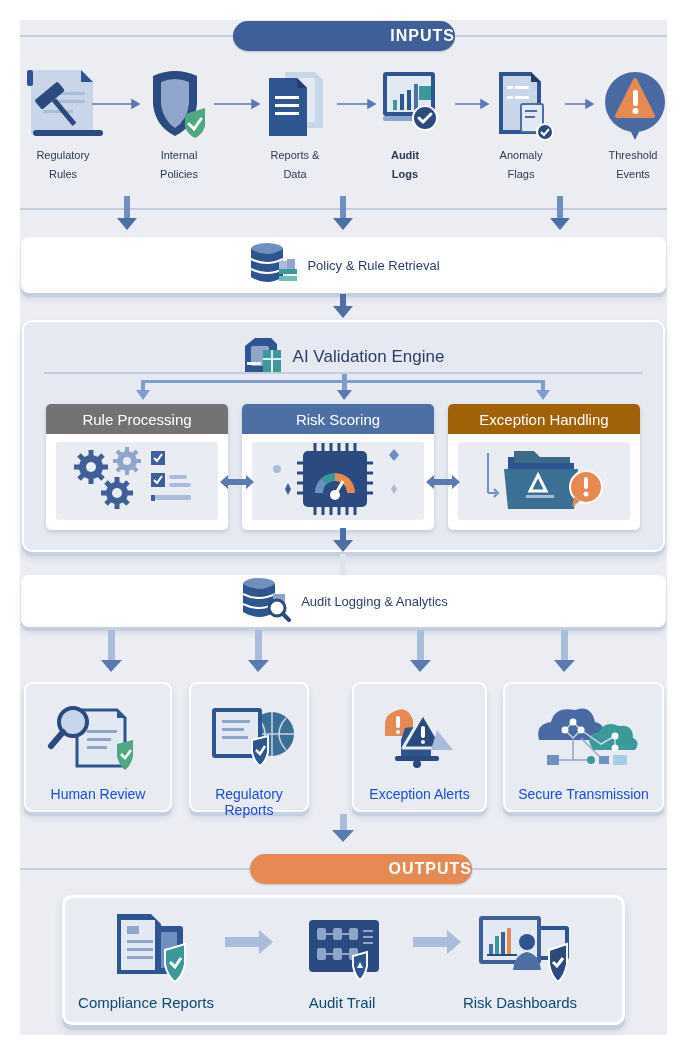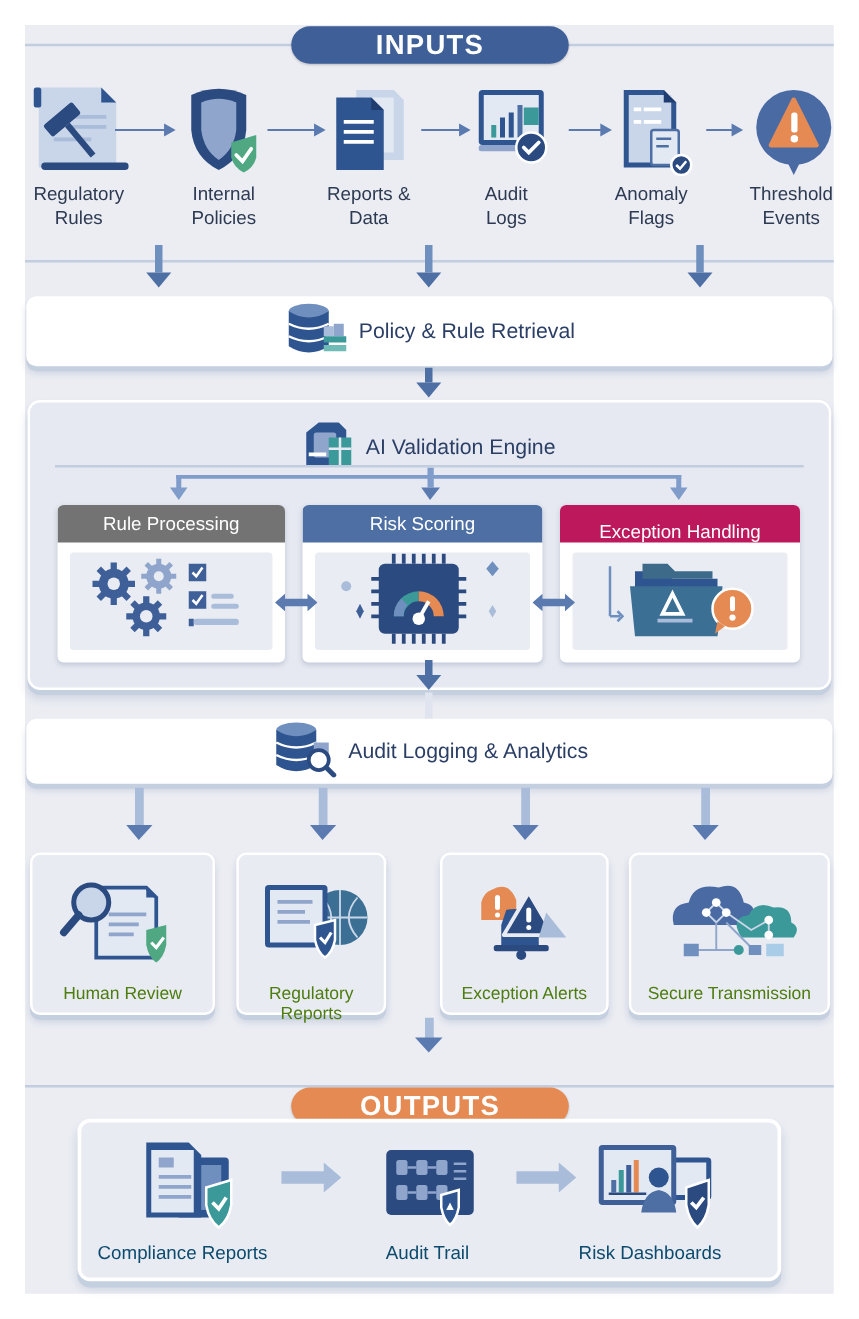--- a/index.html
+++ b/index.html
@@ -1,38 +1,38 @@
 <!DOCTYPE html>
 <html><head>
 <meta charset="utf-8">
 <style>
   * { box-sizing: border-box; margin: 0; padding: 0; }
   html, body { width: 687px; height: 1055px; background: #ffffff; overflow: hidden; }
   body { font-family: "Liberation Sans", "DejaVu Sans", sans-serif; color: #2d3a52; position: relative; }
   .canvas { position: absolute; left: 20px; top: 20px; width: 647px; height: 1015px; background: #ebedf3; }
   .abs { position: absolute; }
   .hline { position: absolute; height: 2px; background: #c2cde0; }
-  .pill { position: absolute; height: 30px; border-radius: 15px; color: #fff; font-weight: bold; font-size: 22px; letter-spacing: 1px; display: flex; align-items: center; justify-content: center; }
+  .pill { position: absolute; height: 30px; border-radius: 15px; color: #fff; font-weight: bold; font-size: 16px; letter-spacing: 1px; display: flex; align-items: center; justify-content: flex-end; }
   .pill.inputs { background: #3e5f98; box-shadow: 0 1px 2px rgba(0,0,0,0.2); }
   .pill.outputs { background: #e58a53; box-shadow: 0 1px 2px rgba(0,0,0,0.2); }
   .input-item { position: absolute; width: 90px; text-align: center; }
   .input-item .ico { width: 80px; height: 80px; margin: 0 auto; }
-  .input-item .lbl { font-size: 15px; line-height: 19px; color: #2d3a52; margin-top: 2px; }
+  .input-item .lbl { font-size: 11px; line-height: 19px; color: #2d3a52; margin-top: 2px; }
   .flow-arrow { position: absolute; }
   .bar-card { position: absolute; background: #ffffff; border-radius: 8px; box-shadow: 0 4px 0 #c4cfe0, 0 5px 6px rgba(80,100,140,0.2); display: flex; align-items: center; justify-content: center; gap: 6px; }
-  .bar-card .ttl { font-size: 17px; color: #2b3f66; }
+  .bar-card .ttl { font-size: 13px; color: #2b3f66; }
   .engine { position: absolute; left: 22px; top: 320px; width: 643px; height: 232px; background: #e6e9f1; border: 2px solid #ffffff; border-radius: 10px; box-shadow: 0 4px 0 #c4cfe0, 0 6px 8px rgba(80,100,140,0.2); }
   .engine-title { position: absolute; left: 0; right: 0; top: 14px; display: flex; justify-content: center; align-items: center; gap: 8px; }
   .engine-title .ttl { font-size: 17px; color: #2b3f66; }
   .sub { position: absolute; top: 82px; width: 182px; height: 126px; background: #ffffff; border-radius: 5px; box-shadow: 0 2px 4px rgba(80,100,140,0.25); overflow: hidden; }
   .sub .hdr { height: 30px; color: #fff; font-size: 15px; display: flex; align-items: center; justify-content: center; }
   .sub .body { position: absolute; left: 10px; right: 10px; top: 38px; bottom: 10px; background: #e9ecf2; border-radius: 3px; display: flex; align-items: center; justify-content: center; }
   .out-card { position: absolute; top: 682px; height: 130px; background: #e8ebf1; border: 2px solid #ffffff; border-radius: 8px; box-shadow: 0 4px 0 #c4cfe0, 0 5px 6px rgba(80,100,140,0.2); text-align: center; }
   .out-card .ico { width: 110px; height: 72px; margin: 16px auto 0; }
-  .out-card .lbl { font-size: 14px; color: #4d7c0f; margin-top: 14px; }
+  .out-card .lbl { font-size: 14px; color: #1d4ed8; margin-top: 14px; }
   .outputs-box { position: absolute; left: 62px; top: 895px; width: 563px; height: 130px; background: #e8ebf1; border: 3px solid #ffffff; border-radius: 10px; box-shadow: 0 5px 0 #c4cfe0, 0 6px 8px rgba(80,100,140,0.2); }
   .ob-item { position: absolute; top: 8px; width: 150px; text-align: center; }
   .ob-item .ico { width: 110px; height: 80px; margin: 0 auto; }
   .ob-item .lbl { font-size: 15px; color: #0c4a6e; margin-top: 8px; }
 </style>
 </head>
 <body>
 
 <div class="canvas"></div>
 
@@ -80,21 +80,21 @@
       <path d="M14 14 H42 L52 24 V72 H14 Z" fill="#2f5590"></path>
       <path d="M42 14 L52 24 H42 Z" fill="#1f3d70"></path>
       <rect x="20" y="32" width="24" height="3" fill="#fff"></rect>
       <rect x="20" y="40" width="24" height="3" fill="#fff"></rect>
       <rect x="20" y="48" width="24" height="3" fill="#fff"></rect>
     </svg>
   </div>
   <div class="lbl"><span>Reports &amp;</span><br><span>Data</span></div>
 </div>
 
-<div class="input-item" style="left:360px; top:64px;">
+<div class="input-item" style="left:360px; top:64px;font-weight:bold;">
   <div class="ico">
     <svg width="80" height="80" viewBox="0 0 80 80">
       <rect x="18" y="8" width="52" height="44" rx="3" fill="#2f5590"></rect>
       <rect x="22" y="12" width="44" height="36" fill="#e3e9f3"></rect>
       <rect x="28" y="36" width="4" height="10" fill="#3b9a99"></rect>
       <rect x="35" y="30" width="4" height="16" fill="#2f5590"></rect>
       <rect x="42" y="26" width="4" height="20" fill="#2f5590"></rect>
       <rect x="49" y="20" width="4" height="26" fill="#4d6fa3"></rect>
       <rect x="54" y="22" width="12" height="14" fill="#3b9a99"></rect>
       <rect x="18" y="52" width="40" height="5" rx="2" fill="#8fa5cb"></rect>
@@ -302,21 +302,21 @@
           <path d="M72 34 A20 20 0 0 1 92 54 L84 54 A12 12 0 0 0 72 42 Z" fill="#e58a53"></path>
           <path d="M52 54 A20 20 0 0 1 58 40 L63 45 A12 12 0 0 0 60 54 Z" fill="#6f8fbf"></path>
           <circle cx="72" cy="56" r="5" fill="#fff"></circle>
           <line x1="72" y1="56" x2="80" y2="42" stroke="#fff" stroke-width="3"></line>
         </svg>
       </span>
     </div>
   </div>
 
   <div class="sub" style="left:424px; width:192px;">
-    <div class="hdr" style="background:#be185d;align-items:flex-end;">
+    <div class="hdr" style="background:#a16207;">
       <span>Exception Handling</span>
     </div>
     <div class="body">
       <span>
         <svg width="140" height="72" viewBox="0 0 140 72">
           <line x1="14" y1="10" x2="14" y2="50" stroke="#6f8fbf" stroke-width="2"></line>
           <path d="M14 50 H22" stroke="#6f8fbf" stroke-width="2"></path>
             <path d="M20 46 L24 50 L20 54" fill="none" stroke="#6f8fbf" stroke-width="2"></path>
           <path d="M34 14 H58 L64 20 H100 V64 H34 Z" fill="#2f5590"></path>
           <path d="M40 8 H60 L66 14 H96 V20 H40 Z" fill="#3e6a8a"></path>
@@ -455,21 +455,21 @@
   </div>
   <div class="lbl">Secure Transmission</div>
 </div>
 
 <svg class="flow-arrow" style="left:0; top:814px;" width="687" height="36">
   <rect x="340" y="0" width="7" height="18" fill="#a9bcd9"></rect>
   <path d="M332 16 H354 L343 28 Z" fill="#5a7ab0"></path>
 </svg>
 
 <div class="hline" style="left:20px; top:868px; width:647px;"></div>
-<div class="pill outputs" style="left:233px; top:854px; width:222px;margin-top:16px;">
+<div class="pill outputs" style="left:250px; top:854px; width:222px;">
   <span>OUTPUTS</span>
 </div>
 
 <div class="outputs-box">
   <div class="ob-item" style="left:6px;">
     <div class="ico">
       <svg width="110" height="80" viewBox="0 0 110 80">
         <rect x="50" y="20" width="42" height="48" rx="3" fill="#2f5590"></rect>
         <rect x="56" y="26" width="30" height="36" fill="#6f8fbf"></rect>
         <path d="M26 8 H60 L70 18 V68 H26 Z" fill="#2f5590"></path>

